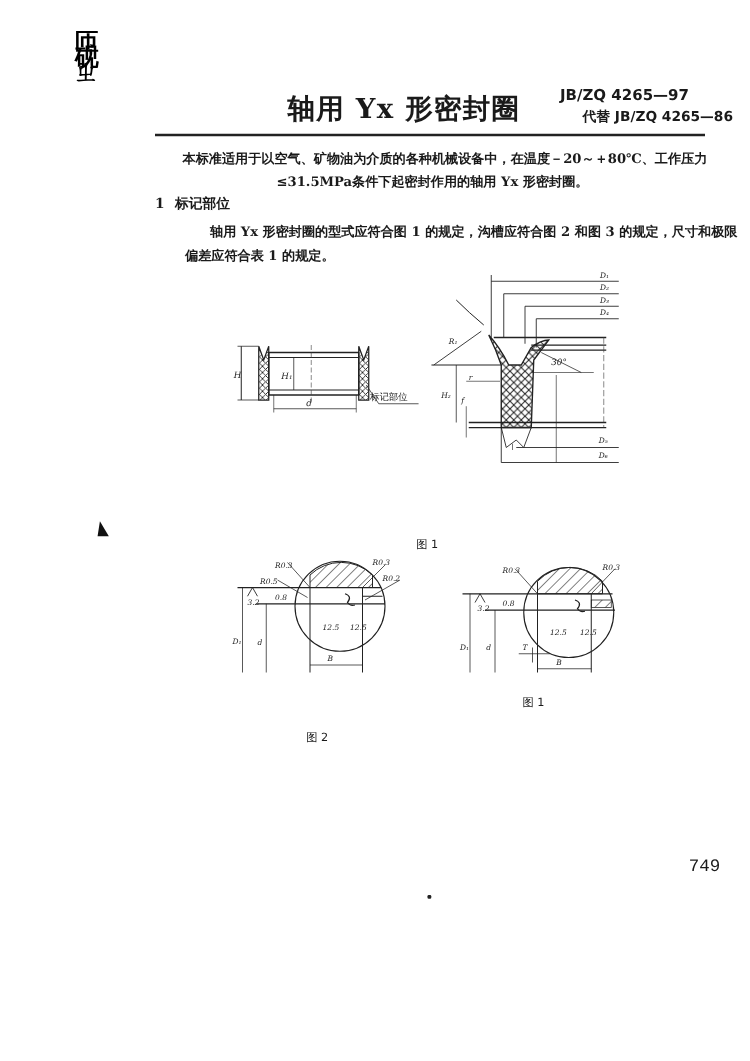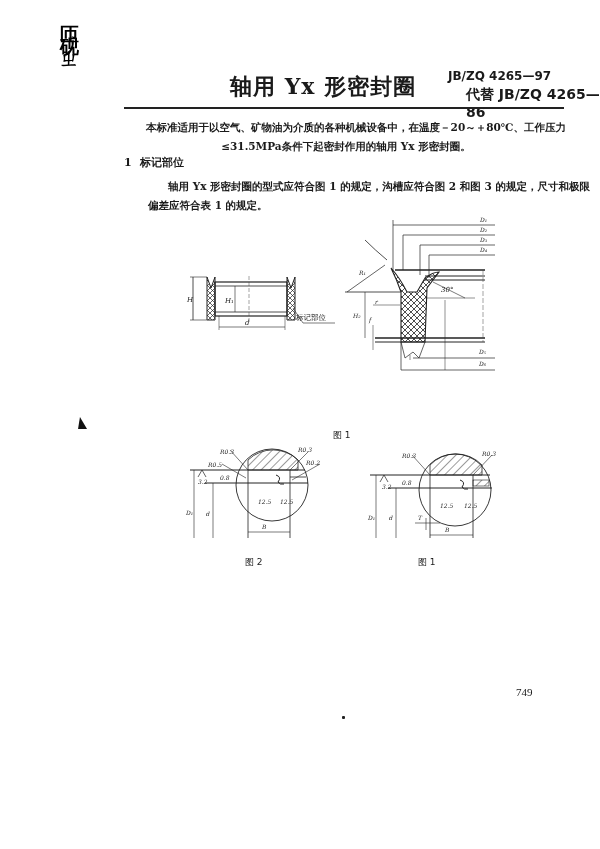--- a/index.html
+++ b/index.html
@@ -4,30 +4,30 @@
   <style>
     html, body { margin: 0; padding: 0; }
     body {
       width: 600px; height: 849px; background: #ffffff; position: relative; overflow: hidden;
       font-family: "DejaVu Serif", "Liberation Serif", serif; color: #1a1a1a;
     }
     .abs { position: absolute; }
     .margin-mark { left: 60px; top: 28px; font-size: 19px; line-height: 12px; width: 14px; color: #000000; font-weight: bold; }
     .title { left: 230px; top: 72px; font-size: 22px; font-weight: bold; letter-spacing: 1px; }
     .std-no { left: 448px; top: 69px; font-size: 12px; font-weight: bold; font-family: "DejaVu Sans", sans-serif; }
-    .std-rep { left: 466px; top: 86px; font-size: 14px; font-weight: bold; font-family: "DejaVu Sans", sans-serif; }
+    .std-rep { left: 466px; top: 86px; font-size: 11px; font-weight: bold; font-family: "DejaVu Sans", sans-serif; }
     .rule { left: 124px; top: 107px; width: 440px; height: 2px; background: #222; }
     .para { left: 124px; width: 444px; font-size: 10.5px; line-height: 19px; font-weight: bold; }
     .para .indent { display: inline-block; width: 20px; }
     .p1 { top: 118px; text-align: center; }
     .sec { left: 124px; top: 155px; font-size: 11px; font-weight: bold; }
     .sec .num { display: inline-block; width: 16px; }
     .p2 { top: 177px; margin-left: 24px; }
     .caption { font-size: 9px; font-weight: normal; font-family: "DejaVu Sans", sans-serif; }
-    .pageno { left: 516px; top: 686px; font-size: 11px; font-family: Liberation Serif, serif; }
+    .pageno { left: 551px; top: 686px; font-size: 14px; font-family: Liberation Mono, monospace; }
     .tri { left: 77px; top: 417px; width: 0; height: 0; border-left: 4px solid transparent; border-right: 5px solid transparent; border-bottom: 12px solid #111; transform: skewX(10deg); }
     .dot { left: 342px; top: 716px; width: 3px; height: 3px; background: #222; border-radius: 1px; }
     svg text { font-family: "DejaVu Serif", serif; font-style: italic; fill: #222; }
   </style>
 </head>
 <body>
 
 <div class="abs margin-mark">匝 砚 ㄓ</div>
 
 <div class="abs title">轴用 Yx 形密封圈</div>
@@ -144,21 +144,21 @@
   <text x="40" y="14" font-size="6">R0.3</text>
   <line x1="42" y1="24" x2="66" y2="38" stroke="#222" stroke-width="0.6"></line>
   <text x="28" y="27" font-size="6">R0.5</text>
   <line x1="110" y1="30" x2="128" y2="12" stroke="#222" stroke-width="0.6"></line>
   <text x="118" y="12" font-size="6">R0.3</text>
   <line x1="112" y1="40" x2="140" y2="24" stroke="#222" stroke-width="0.6"></line>
   <text x="126" y="25" font-size="6">R0.2</text>
   <text x="78" y="64" font-size="6">12.5</text>
   <text x="100" y="64" font-size="6">12.5</text>
 </svg>
-<div class="abs caption" style="left:245px;top:556px;">图 2</div>
+<div class="abs caption" style="left:245px;top:584px;">图 2</div>
 
 <svg class="abs" style="left:360px;top:440px;" width="150" height="100" viewBox="0 0 150 100">
   <defs>
     <pattern id="hatch3" width="6" height="6" patternUnits="userSpaceOnUse" patternTransform="rotate(45)">
       <line x1="0" y1="0" x2="0" y2="6" stroke="#222" stroke-width="0.9"></line>
     </pattern>
   </defs>
   <circle cx="95" cy="50" r="36" fill="none" stroke="#222" stroke-width="0.9"></circle>
   <path d="M70 25 A36 36 0 0 1 122 25 L122 35 L70 35 Z" fill="url(#hatch3)" stroke="#222" stroke-width="0.8"></path>
   <line x1="10" y1="35" x2="130" y2="35" stroke="#222" stroke-width="1"></line>

